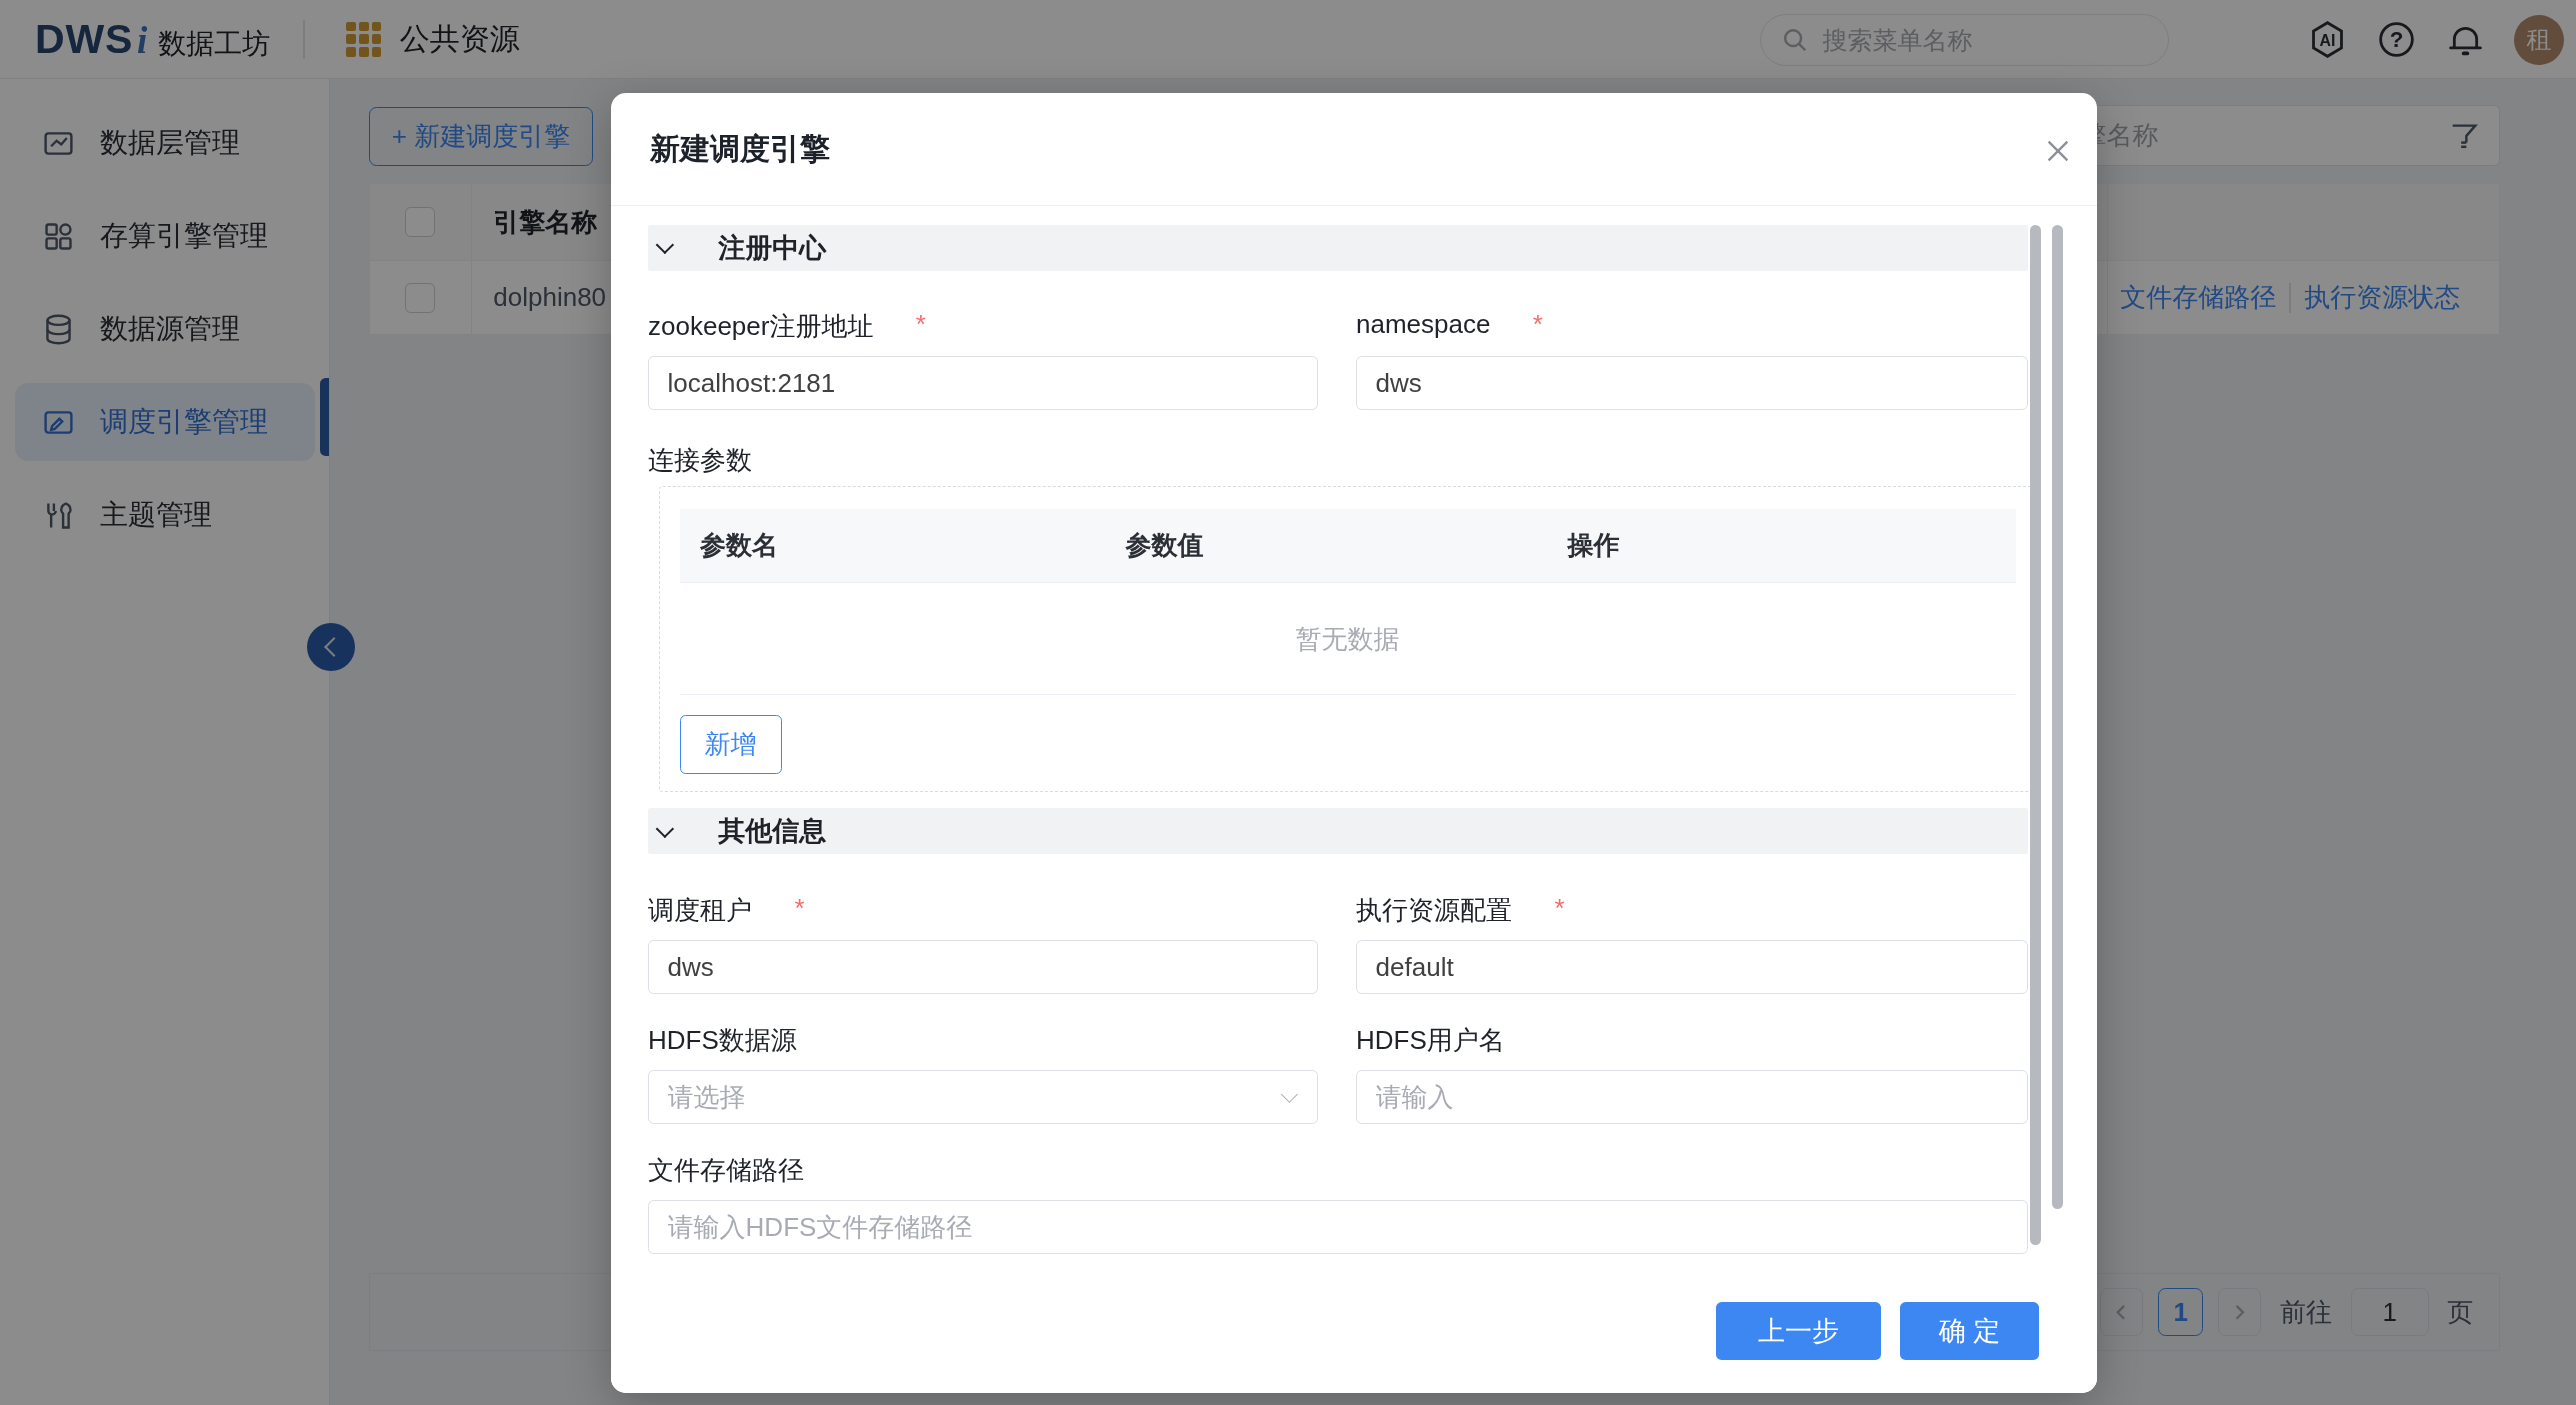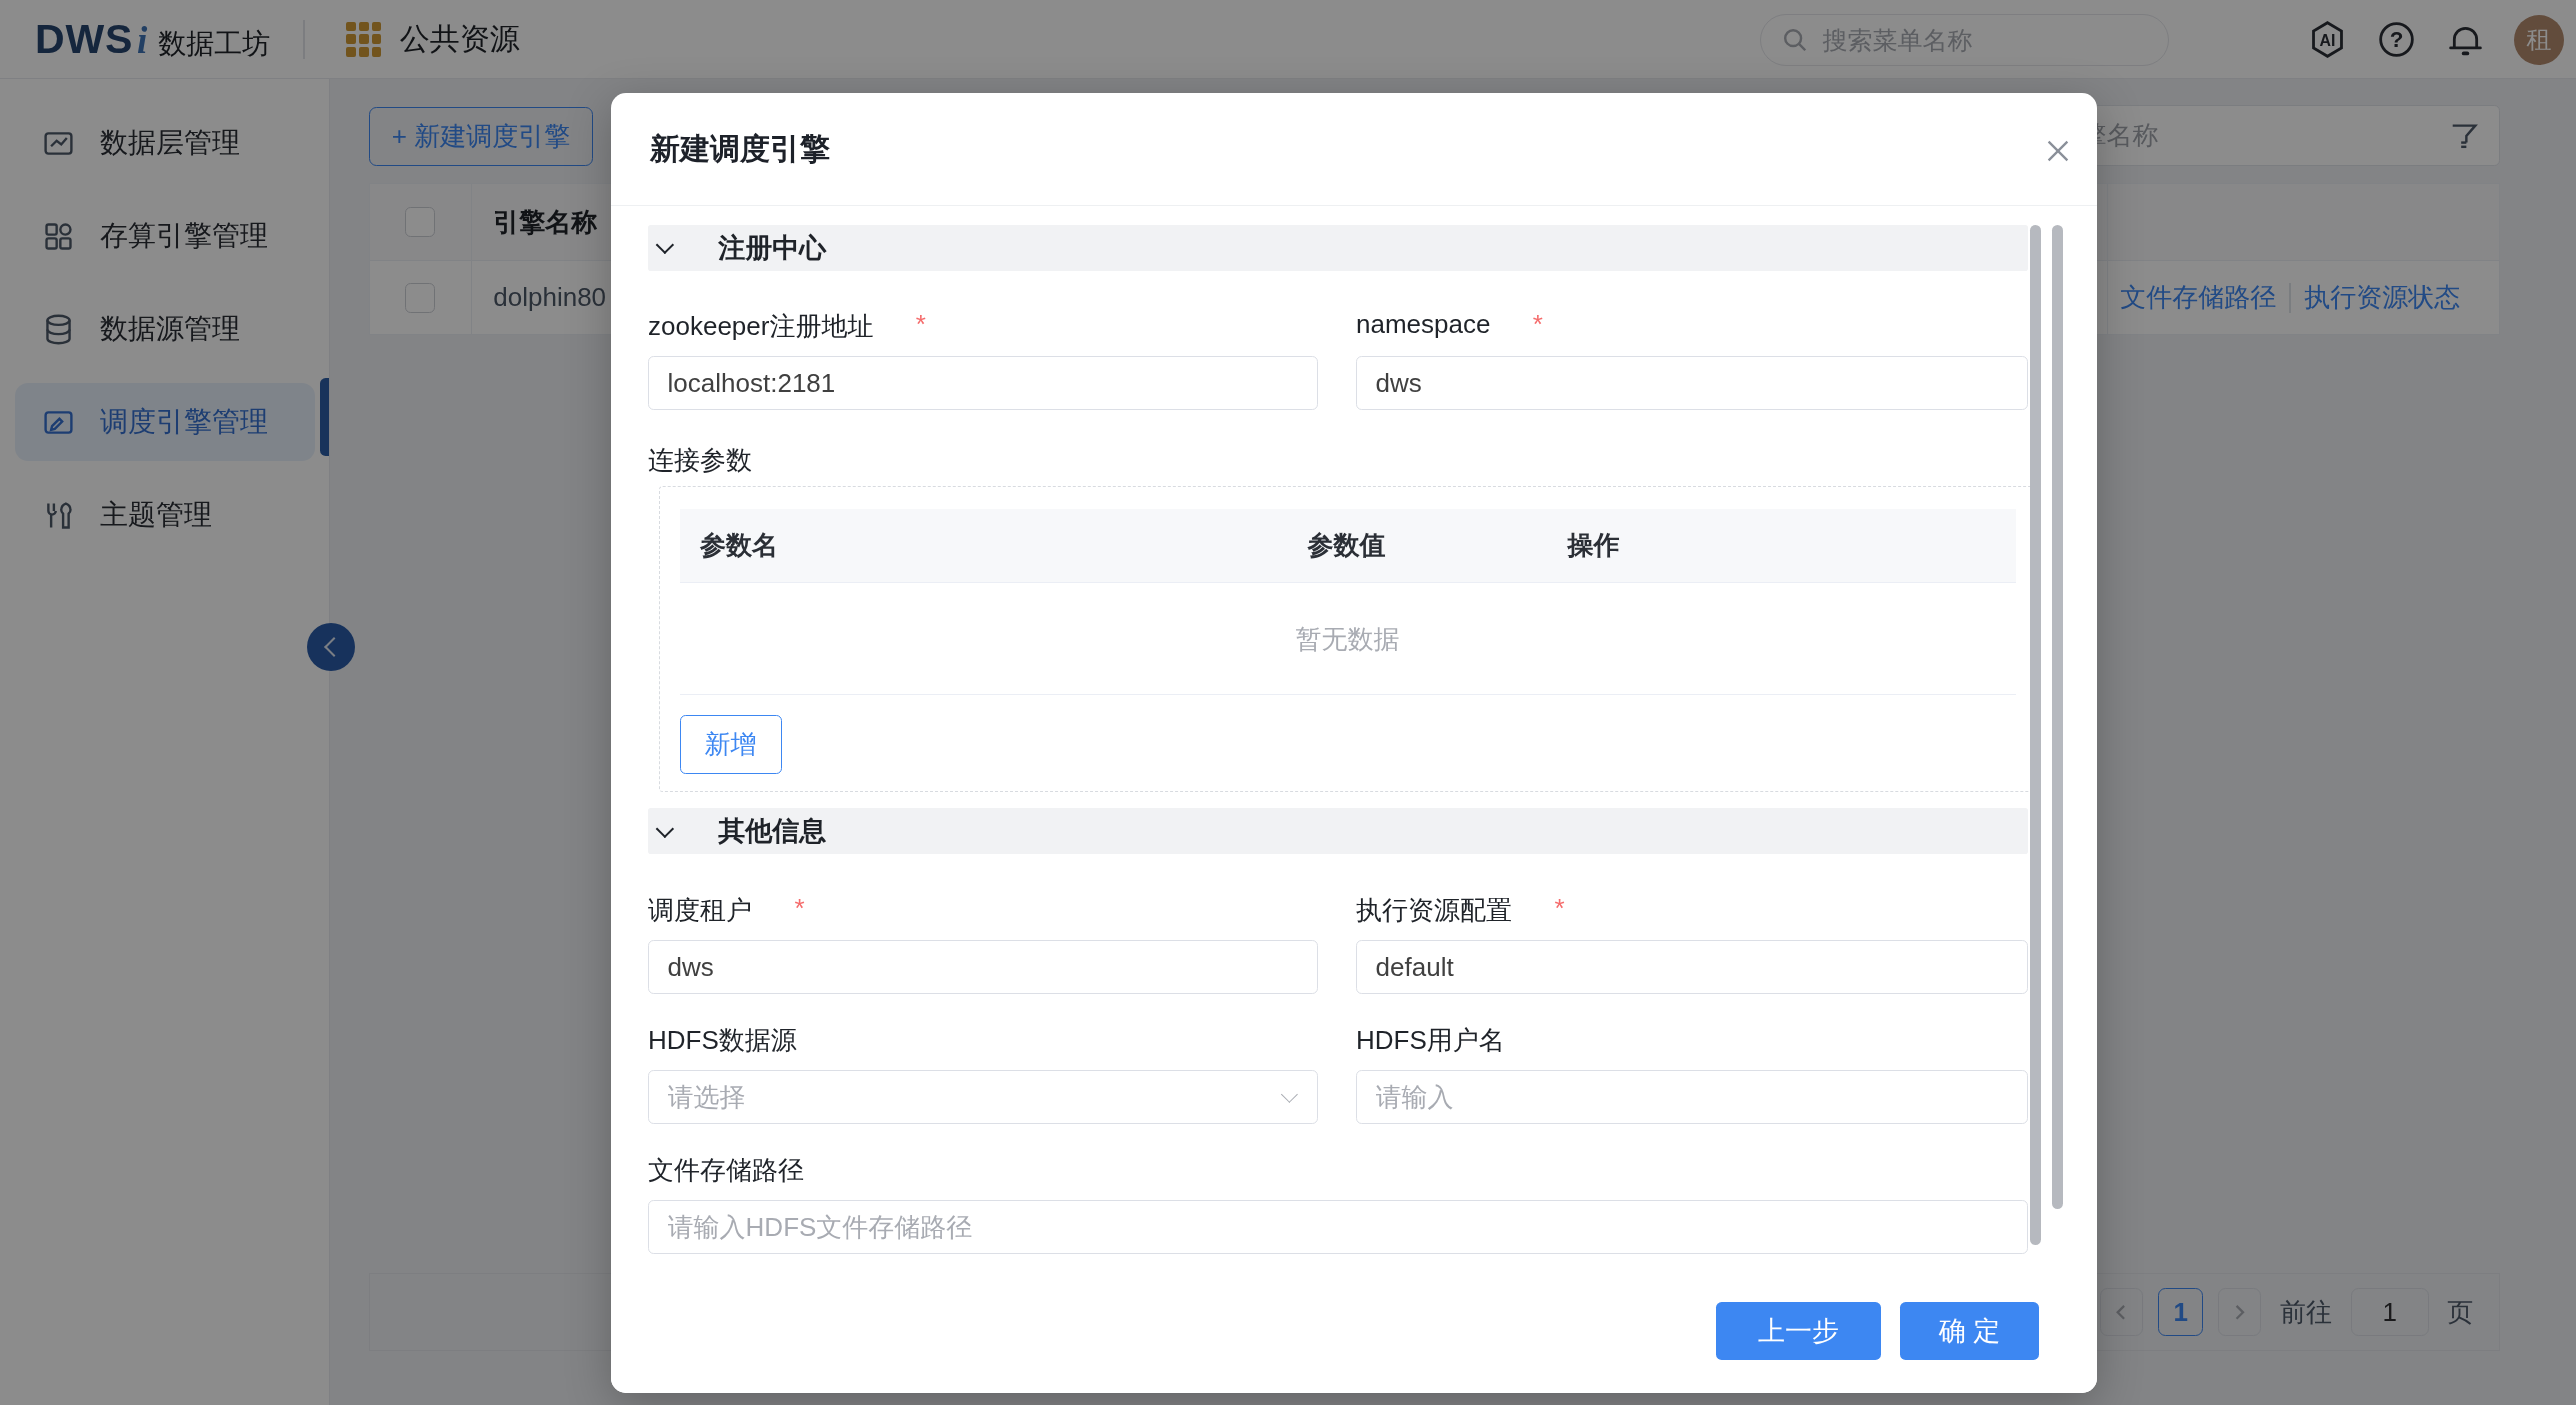--- a/index.html
+++ b/index.html
@@ -73,21 +73,21 @@
   .section-label { font-size:27px; font-weight:700; color:#1f2329; }
   .f-label { font-size:26px; color:#1f2329; white-space:nowrap; }
   .req { color:#f56c6c; margin-left:7.4px; font-size:26px; }
   .f-input { height:54px; border:1.9px solid #dcdfe6; border-radius:5.6px; background:#fff; display:flex; align-items:center; padding:0 18.6px; }
   .f-input input { border:none; outline:none; width:100%; font-size:26px; color:#404040; background:transparent; }
   .f-input input::placeholder { color:#a8abb2; }
   .sel-chev { width:12px; height:12px; border-left:1.9px solid #a8abb2; border-bottom:1.9px solid #a8abb2; transform:rotate(-45deg) translateY(-3.7px); flex:none; }
   .dashed-box { left:48px; width:1378px; border:1.9px dashed #d8dbe0; border-radius:3.7px; }
   .p-table-head { position:absolute; left:19.5px; top:22px; width:1336px; height:74px; background:#f7f8fa; border-bottom:0.9px solid #ebeef5; display:flex; align-items:center; font-size:26px; font-weight:700; color:#2b2f36; }
   .p-col1 { padding-left:20.4px; width:446px; }
-  .p-col2 { width:442px;text-align:center; }
+  .p-col2 { width:442px; }
   .p-col3 { width:371px; }
   .p-empty { position:absolute; left:19.5px; top:97px; width:1336px; height:111px; border-bottom:0.9px solid #ebeef5; display:flex; align-items:center; justify-content:center; font-size:26px; color:#a8abb2; }
   .btn-add { position:absolute; left:19.5px; top:228px; width:102px; height:59px; border:1.9px solid #3d87f2; border-radius:5.6px; background:#fff; color:#3d87f2; font-size:26px; display:flex; align-items:center; justify-content:center; cursor:pointer; }
   .modal-footer { position:absolute; left:0; bottom:0; width:100%; height:111px; border-radius:0 0 15px 15px; background:#fff; }
   .btn-primary { position:absolute; height:58px; background:#3d87f2; border:none; border-radius:5.6px; color:#fff; font-size:27px; display:flex; align-items:center; justify-content:center; cursor:pointer; }
   .scroll-thumb { position:absolute; width:11px; border-radius:5.6px; background:#b6b9bf; }
   svg { display:block; }
 </style>
 </head>
 <body>

